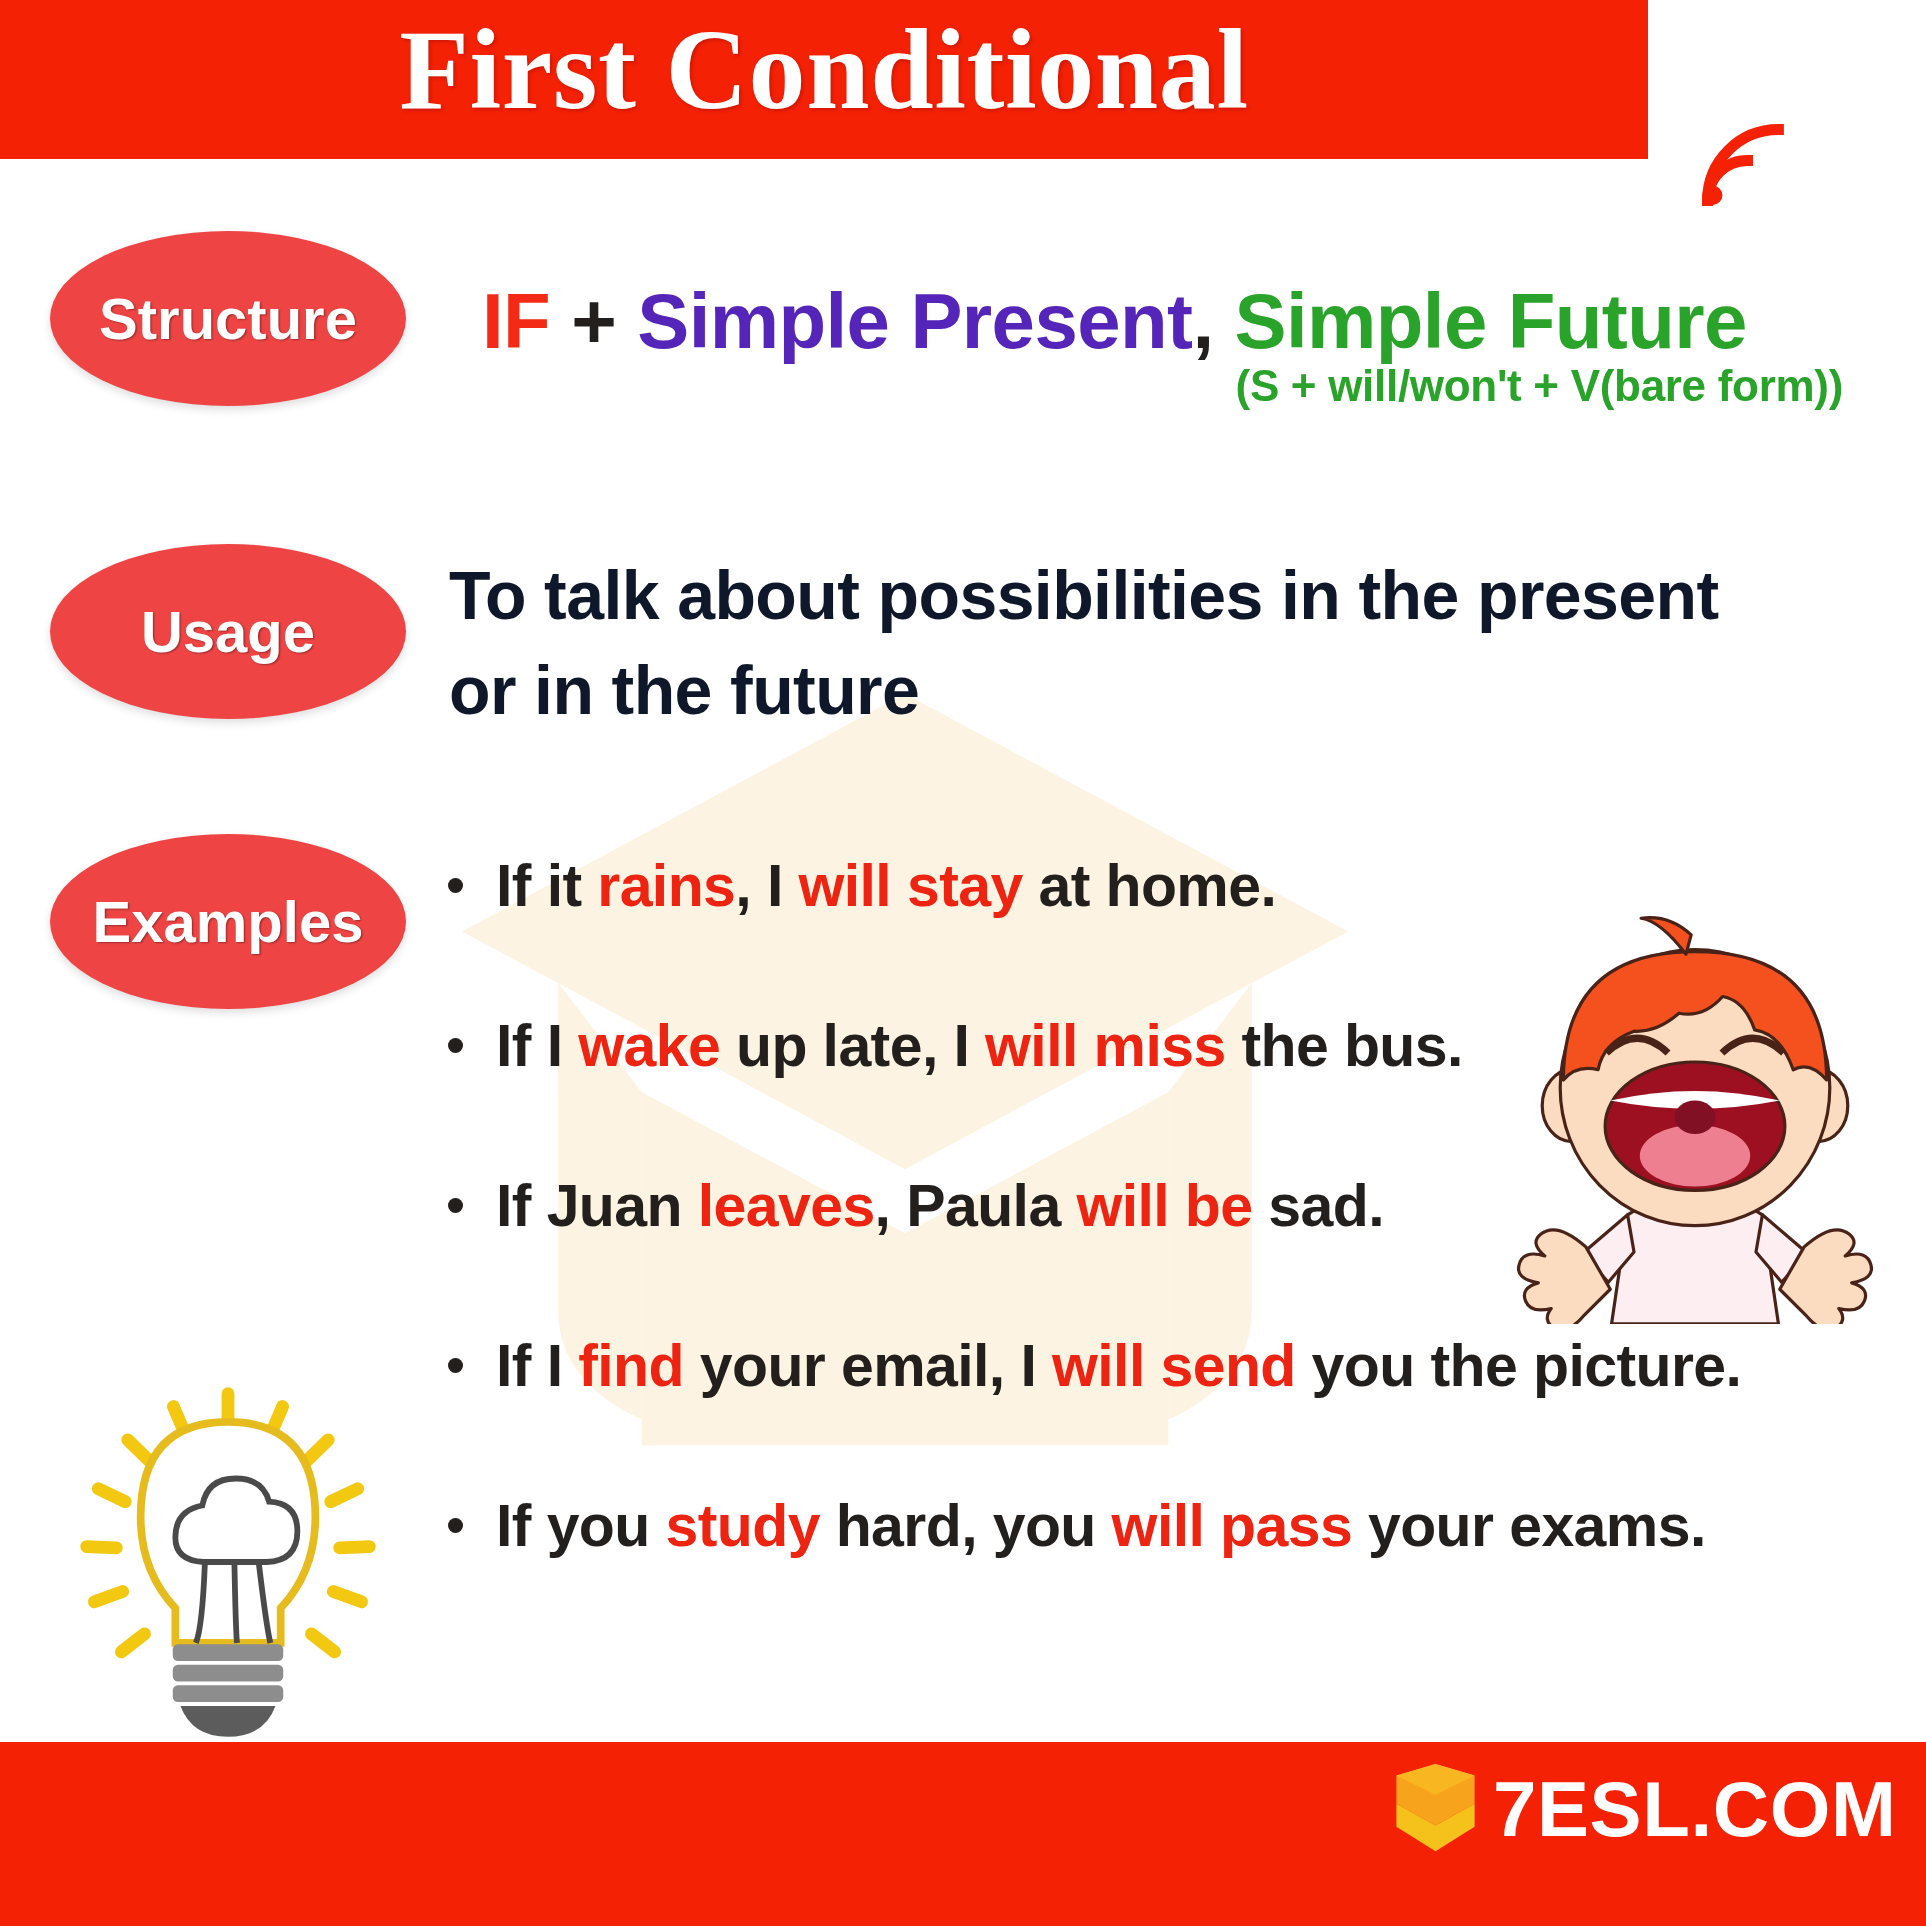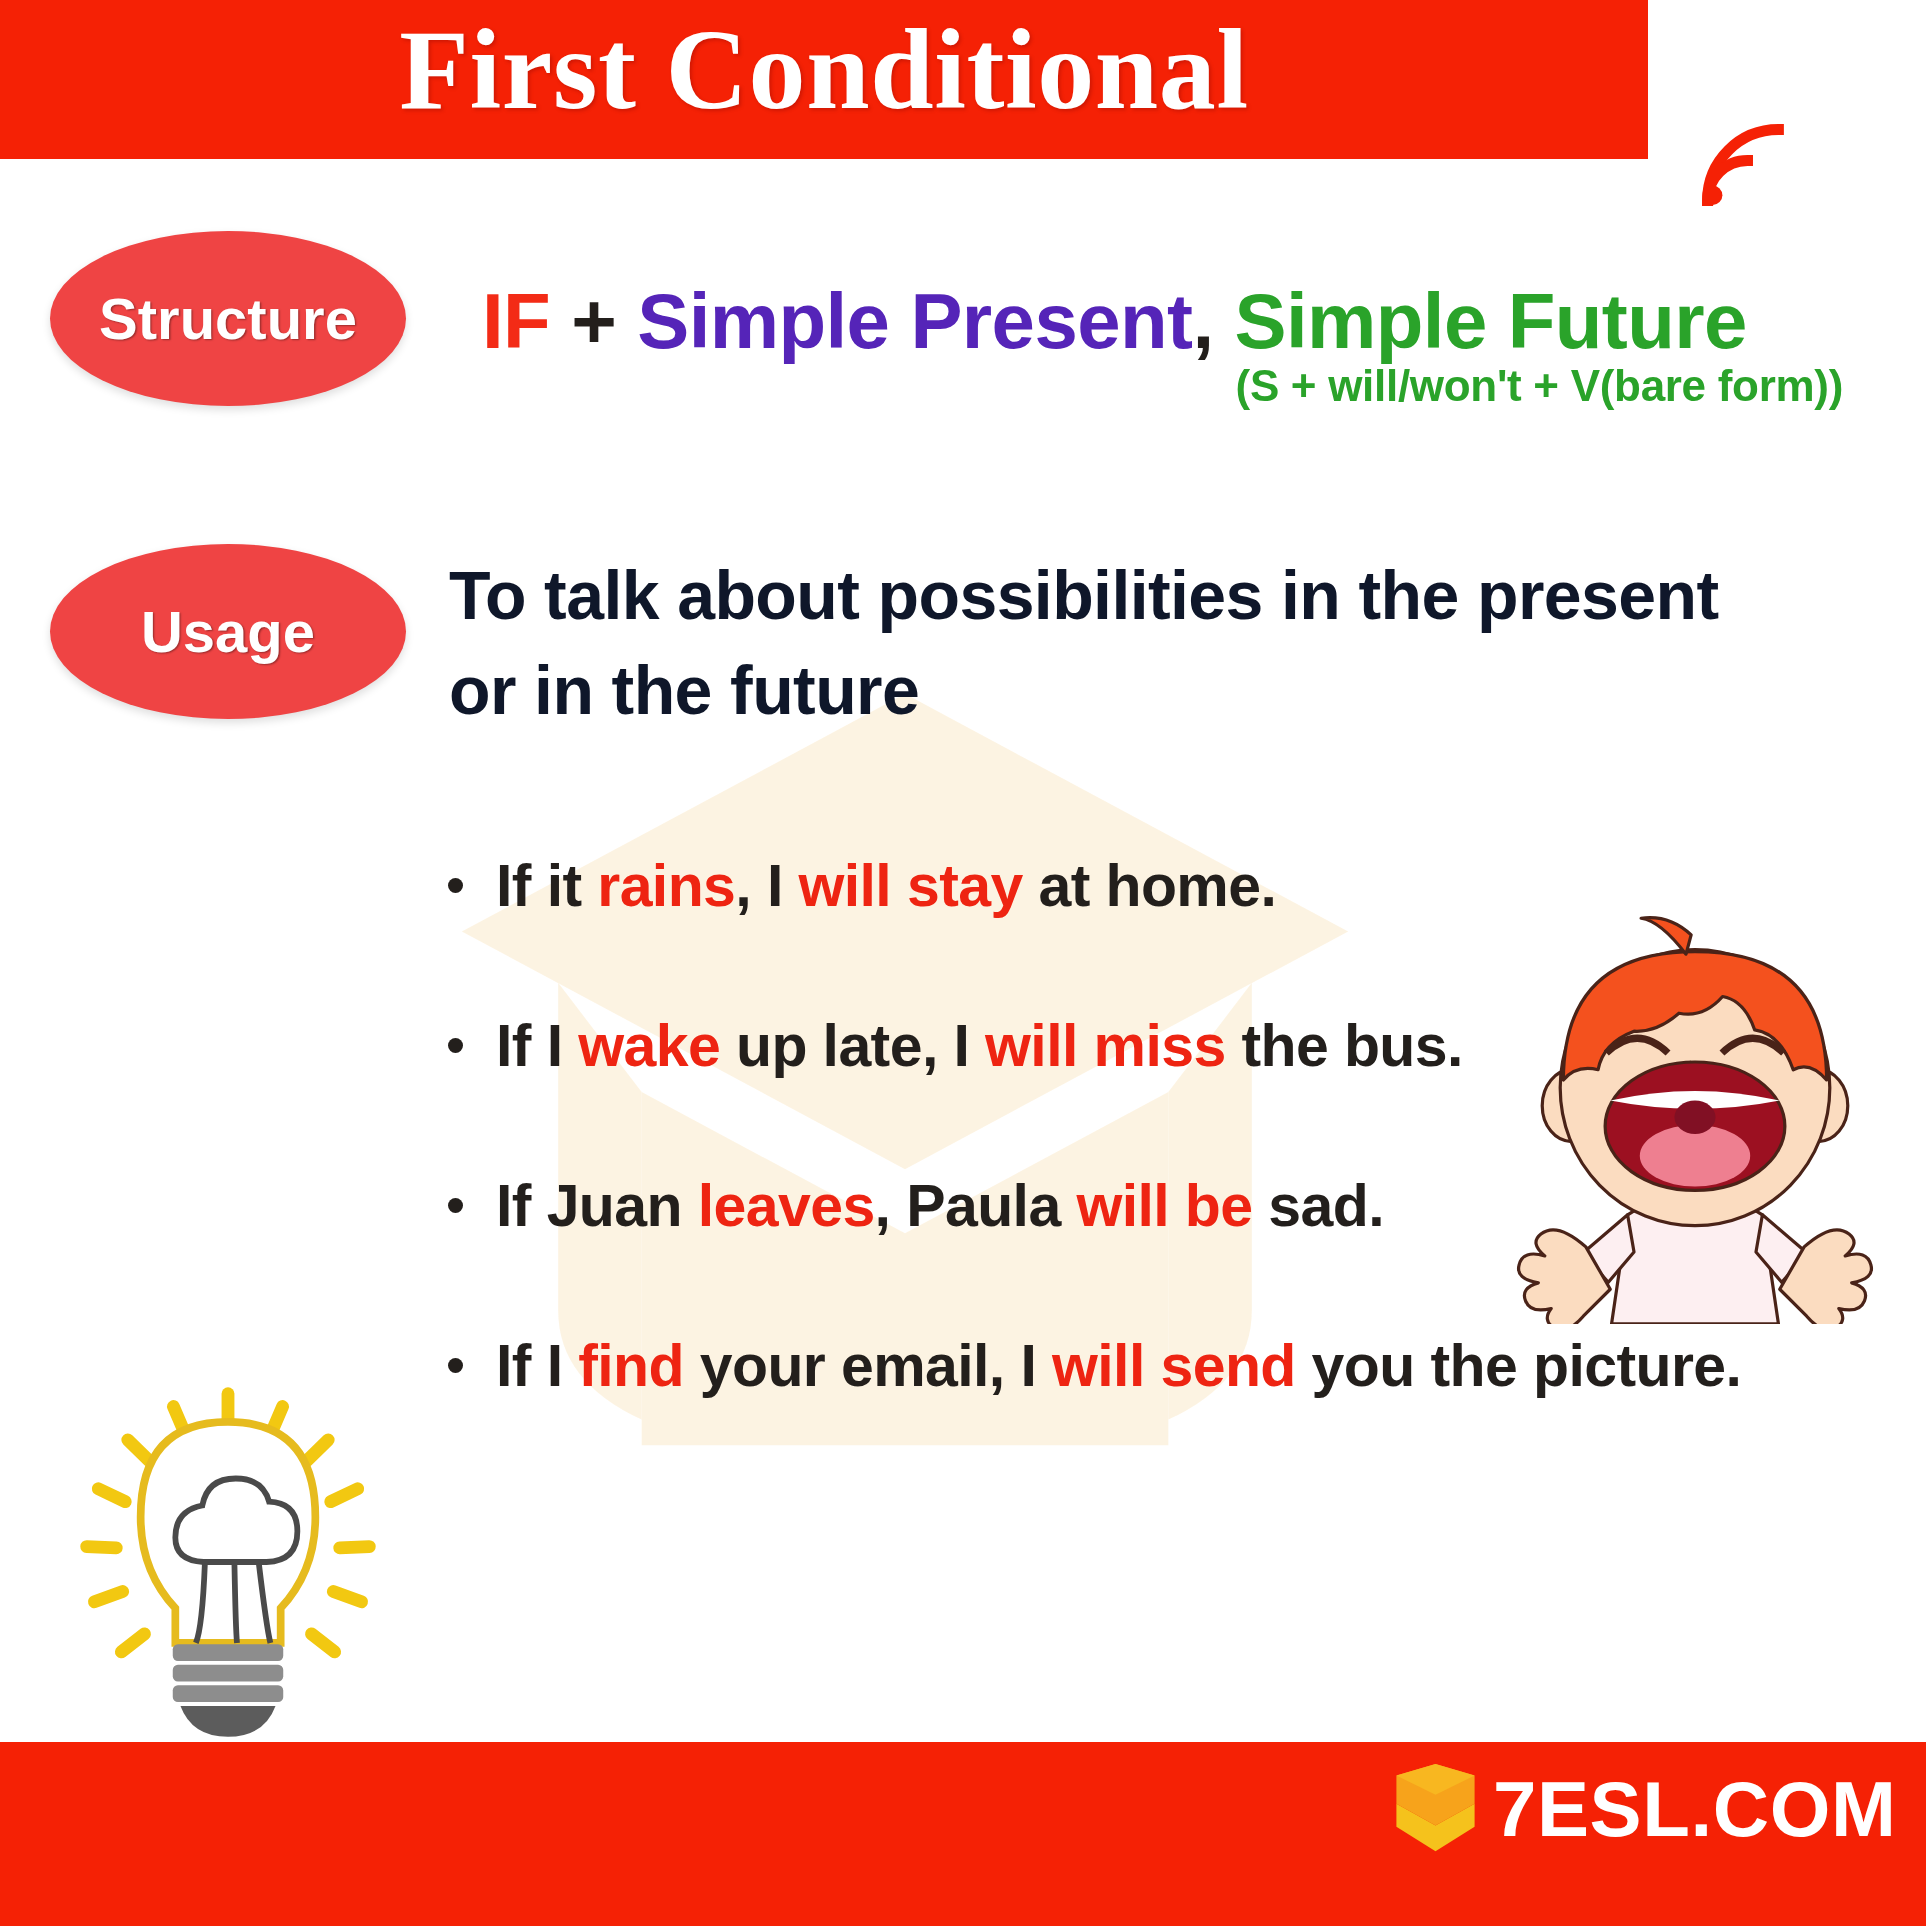--- a/index.html
+++ b/index.html
@@ -220,25 +220,29 @@
     <div class="structure-sub">(S + will/won't + V(bare form))</div>
 
     <div class="pill pill-usage">
       <span>Usage</span>
     </div>
     <div class="usage-text">
       <div>To talk about possibilities in the present</div>
       <div>or in the future</div>
     </div>
 
+    <div class="pill pill-examples">
+      <span>Examples</span>
+    </div>
     <div class="examples-list" id="examples-list">
         <div class="example-item"><span class="bullet"></span><span>If it </span><span class="hl">rains</span><span>, I </span><span class="hl">will stay</span><span> at home.</span></div>
         <div class="example-item"><span class="bullet"></span><span>If I </span><span class="hl">wake</span><span> up late, I </span><span class="hl">will miss</span><span> the bus.</span></div>
         <div class="example-item"><span class="bullet"></span><span>If Juan </span><span class="hl">leaves</span><span>, Paula </span><span class="hl">will be</span><span> sad.</span></div>
         <div class="example-item"><span class="bullet"></span><span>If I </span><span class="hl">find</span><span> your email, I </span><span class="hl">will send</span><span> you the picture.</span></div>
+        <div class="example-item"><span class="bullet"></span><span>If you </span><span class="hl">study</span><span> hard, you </span><span class="hl">will pass</span><span> your exams.</span></div>
       </div>
 
     <svg class="kid" viewBox="0 0 620 640" xmlns="http://www.w3.org/2000/svg">
       <g stroke="#4a2318" stroke-width="5" stroke-linejoin="round">
 
         <path d="M205 470 L180 640 L440 640 L415 470 Q370 440 310 440 Q250 440 205 470 Z" fill="#fdeff1"></path>
         <path d="M205 470 L135 530 L175 575 L215 528 Z" fill="#fdeff1"></path>
         <path d="M415 470 L485 530 L445 575 L405 528 Z" fill="#fdeff1"></path>
 
         <path d="M140 520 q-45 -40 -70 -20 q-18 14 6 34 q-34 -10 -40 14 q-6 22 30 28 q-28 8 -20 28 q8 20 40 12 q-14 18 4 30 q20 12 46 -18 l42 -42 Z" fill="#fbdcc0"></path>

